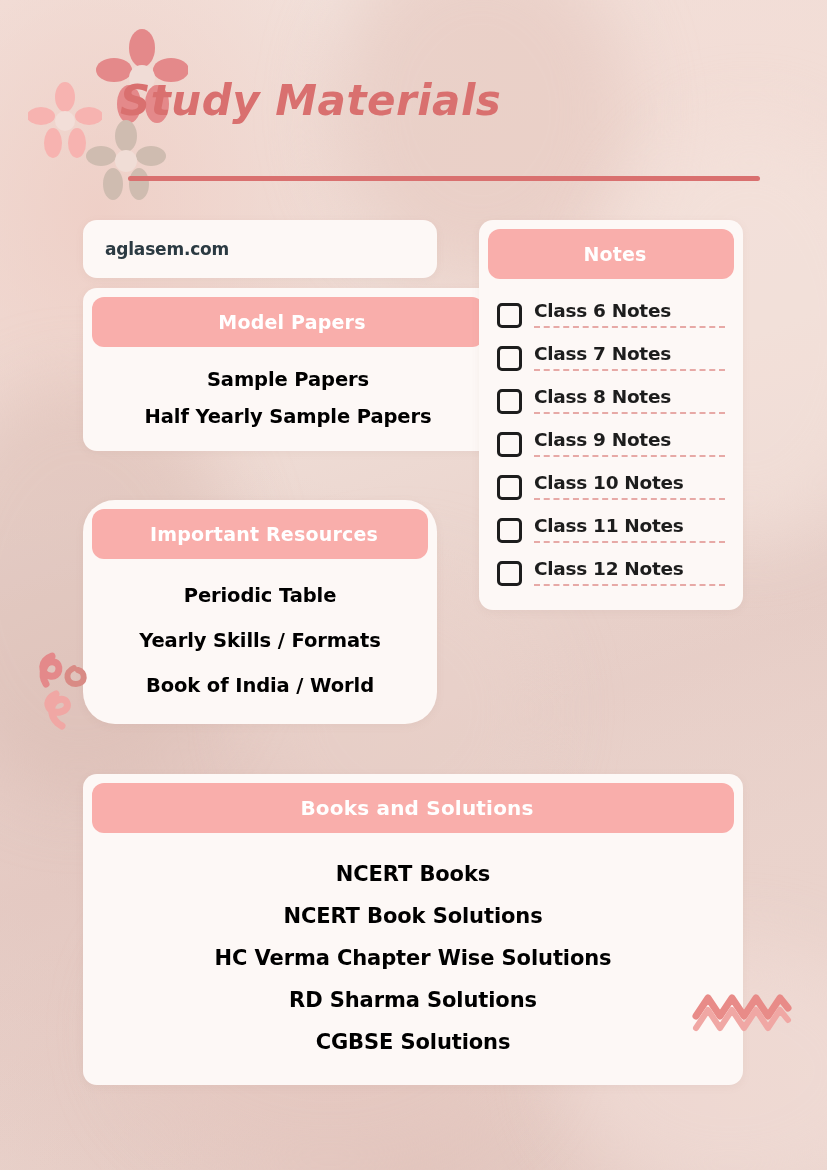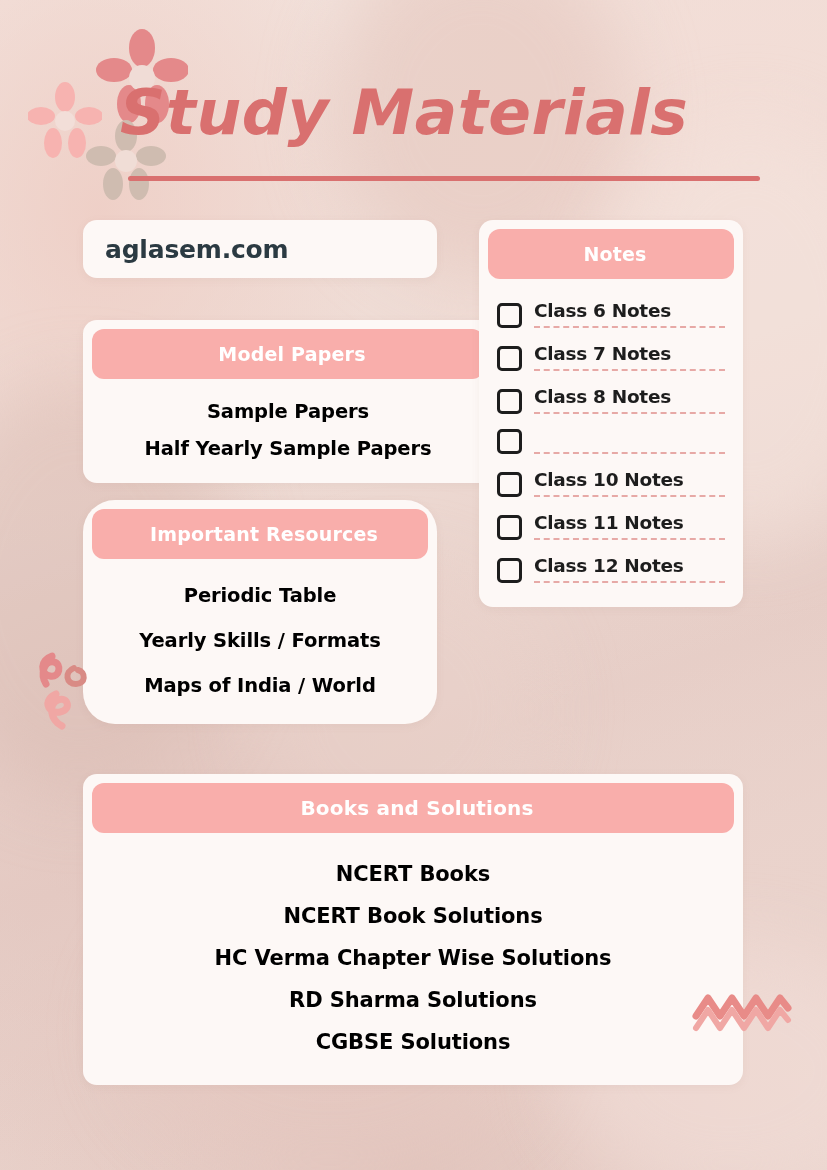--- a/index.html
+++ b/index.html
@@ -50,21 +50,21 @@
     position: absolute;
     z-index: 2;
   }
   .flower svg { display: block; }
 
   .title {
     position: absolute;
     left: 120px;
     top: 76px;
     font-family: "DejaVu Sans", sans-serif;
-    font-size: 63px;
+    font-size: 42px;
     font-weight: bold;
     font-style: italic;
     letter-spacing: 0.5px;
     color: #d9706f;
     z-index: 3;
     white-space: nowrap;
   }
   .title-rule {
     position: absolute;
     left: 128px;
@@ -111,28 +111,28 @@
     letter-spacing: -0.1px;
   }
 
   
   #brand-card {
     left: 83px; top: 220px; width: 354px; height: 58px;
     display: flex; align-items: center;
   }
   #brand-card .brand-text {
     font-family: "DejaVu Sans", sans-serif;
-    font-size: 25px;
+    font-size: 17px;
     font-weight: bold;
     color: #2b3a42;
     padding-left: 22px;
     letter-spacing: -0.2px;
   }
 
-  #model-papers-card { left: 83px; top: 320px; width: 410px; }
+  #model-papers-card { left: 83px; top: 288px; width: 410px; }
   #resources-card    { left: 83px; top: 500px; width: 354px; border-radius: 32px; }
   #books-card        { left: 83px; top: 774px; width: 660px; }
   #books-card .card-head { font-size: 20px; }
   #books-card .card-body { padding: 20px 26px 22px; }
   #books-card .card-body .row { font-size: 21px; padding: 9px 0; }
 
   
   #notes-card { left: 479px; top: 220px; width: 264px; }
   #notes-card .card-head { margin: 9px 9px 0 9px; }
   .notes-list { padding: 12px 18px 18px 18px; }
@@ -235,21 +235,21 @@
       <div class="row">Sample Papers</div>
       <div class="row">Half Yearly Sample Papers</div>
     </div>
   </div>
 
   <div class="card" id="resources-card">
     <div class="card-head">Important Resources</div>
     <div class="card-body">
       <div class="row" style="padding:11px 0">Periodic Table</div>
       <div class="row" style="padding:11px 0">Yearly Skills / Formats</div>
-      <div class="row" style="padding:11px 0">Maps of India / World</div>
+      <div class="row" style="padding:11px 0">Book of India / World</div>
     </div>
   </div>
 
   <div class="card" id="notes-card">
     <div class="card-head">Notes</div>
     <div class="notes-list">
 
       <div class="note-item">
         <div class="checkbox"></div>
         <div class="note-label-wrap">
@@ -270,20 +270,21 @@
         <div class="checkbox"></div>
         <div class="note-label-wrap">
           <div class="note-label">Class 8 Notes</div>
           <div class="note-rule"></div>
         </div>
       </div>
 
       <div class="note-item">
         <div class="checkbox"></div>
         <div class="note-label-wrap">
+          <div class="note-label">Class 9 Notes</div>
           <div class="note-rule"></div>
         </div>
       </div>
 
       <div class="note-item">
         <div class="checkbox"></div>
         <div class="note-label-wrap">
           <div class="note-label">Class 10 Notes</div>
           <div class="note-rule"></div>
         </div>

